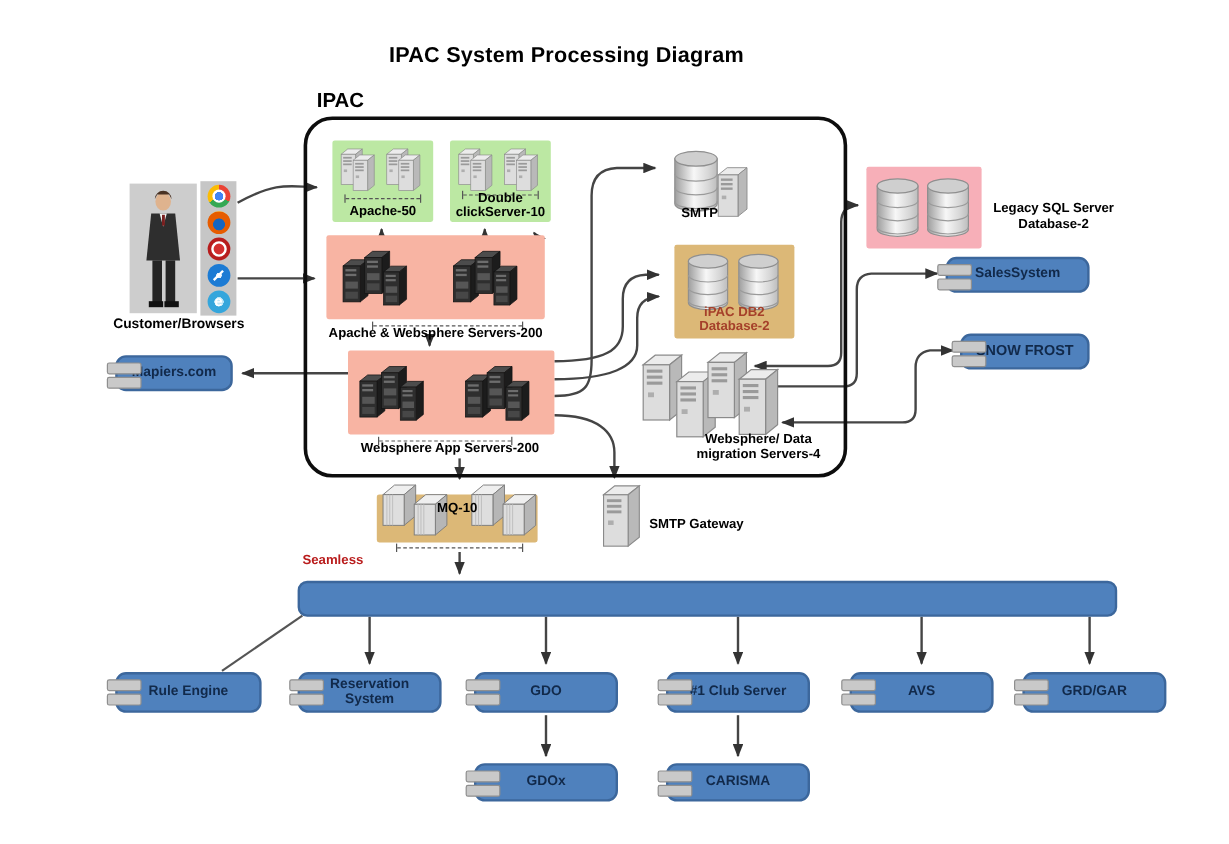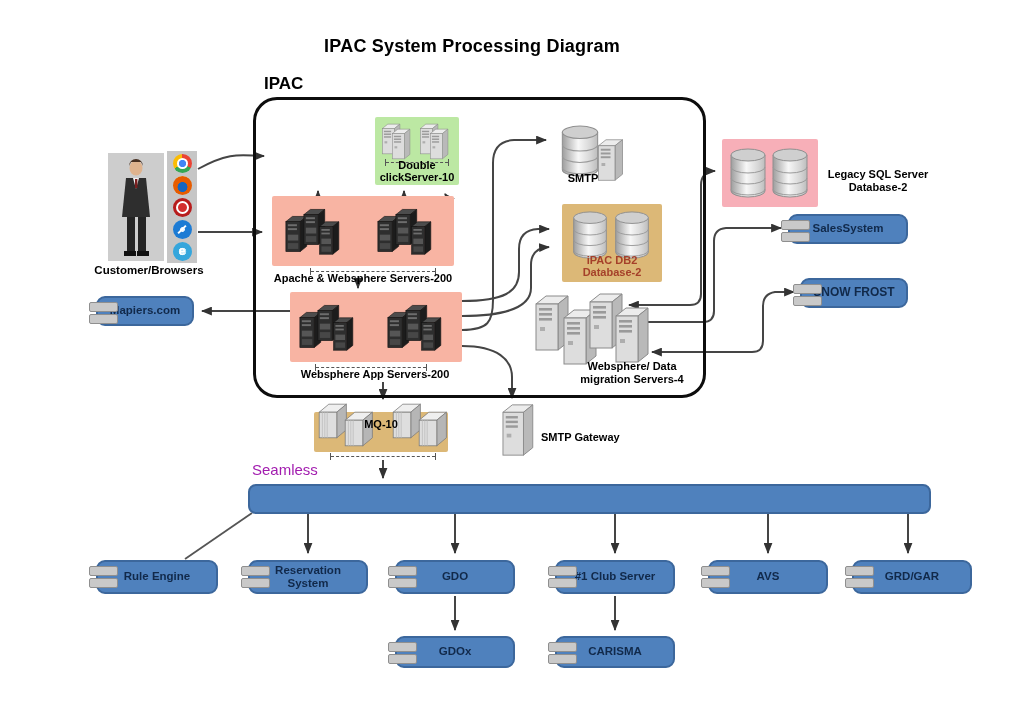--- a/index.html
+++ b/index.html
@@ -9,21 +9,21 @@
   #wires{position:absolute;left:0;top:0;z-index:1;}
   .title{font-size:18px;font-weight:bold;color:#000;text-align:center;letter-spacing:.2px;}
   .grp-title{font-size:17px;font-weight:bold;color:#000;}
   .ipac-box{border:3px solid #0d0d0d;border-radius:24px;background:transparent;}
   .greenbox{background:#bce8a3;border-radius:2px;}
   .pinkbox{background:#f8b4a3;border-radius:2px;}
   .rosebox{background:#f7afb8;border-radius:2px;}
   .tanbox{background:#dcb877;border-radius:2px;}
   .blk-label{font-weight:bold;font-size:11px;line-height:1.15;text-align:center;color:#000;}
   .maroon{color:#a5402a;}
-  .red-label{font-size:15px;font-weight:normal;color:#a21caf;}
+  .red-label{font-size:11px;font-weight:bold;color:#b91c1c;}
   .btn{background:#4f81bd;border:2px solid #3c679c;border-radius:9px;color:#11294a;
        font-weight:bold;font-size:11.5px;display:flex;align-items:center;justify-content:center;
        text-align:center;line-height:1.15;box-sizing:border-box;}
   .btn.tabbed::before,.btn.tabbed::after{content:"";position:absolute;left:-9px;width:27px;height:8px;
        background:#c9c9c9;border:1px solid #8f8f8f;border-radius:2px;}
   .btn.tabbed::before{top:4px;}
   .btn.tabbed::after{top:16px;}
   .bar{background:#4f81bd;border:2px solid #3c679c;border-radius:8px;box-sizing:border-box;}
   .brk{height:7px;border-left:1px solid #555;border-right:1px solid #555;}
   .brk::after{content:"";position:absolute;left:0;right:0;top:3px;border-top:1px dashed #555;}
@@ -125,20 +125,36 @@
       <path d="M 455,596 L 455,630" marker-end="url(#m)"></path>
       <path d="M 615,596 L 615,630" marker-end="url(#m)"></path>
     </g>
     <path d="M 252,513 L 185,559" stroke="#555" stroke-width="1.8" fill="none"></path>
   </svg>
 
   <div class="abs z title" style="left:262px;top:36px;width:420px;">IPAC System Processing Diagram</div>
   <div class="abs z grp-title" style="left:264px;top:74px;">IPAC</div>
   <div class="abs z ipac-box" style="left:253px;top:97px;width:447px;height:295px;"></div>
 
+  <div class="abs z greenbox" style="left:277px;top:117px;width:84px;height:68px;">
+    <svg class="ic" style="left:4px;top:6px" width="22" height="32">
+        <use href="#srvL"></use>
+      </svg>
+    <svg class="ic" style="left:14px;top:11px" width="22" height="32">
+        <use href="#srvL"></use>
+      </svg>
+    <svg class="ic" style="left:42px;top:6px" width="22" height="32">
+        <use href="#srvL"></use>
+      </svg>
+    <svg class="ic" style="left:52px;top:11px" width="22" height="32">
+        <use href="#srvL"></use>
+      </svg>
+    <div class="abs brk" style="left:10px;right:10px;top:45px;"></div>
+    <div class="abs blk-label" style="left:0;right:0;bottom:2px;">Apache-50</div>
+  </div>
 
   <div class="abs z greenbox" style="left:375px;top:117px;width:84px;height:68px;">
     <svg class="ic" style="left:4px;top:6px" width="22" height="32">
         <use href="#srvL"></use>
       </svg>
     <svg class="ic" style="left:14px;top:11px" width="22" height="32">
         <use href="#srvL"></use>
       </svg>
     <svg class="ic" style="left:42px;top:6px" width="22" height="32">
         <use href="#srvL"></use>

